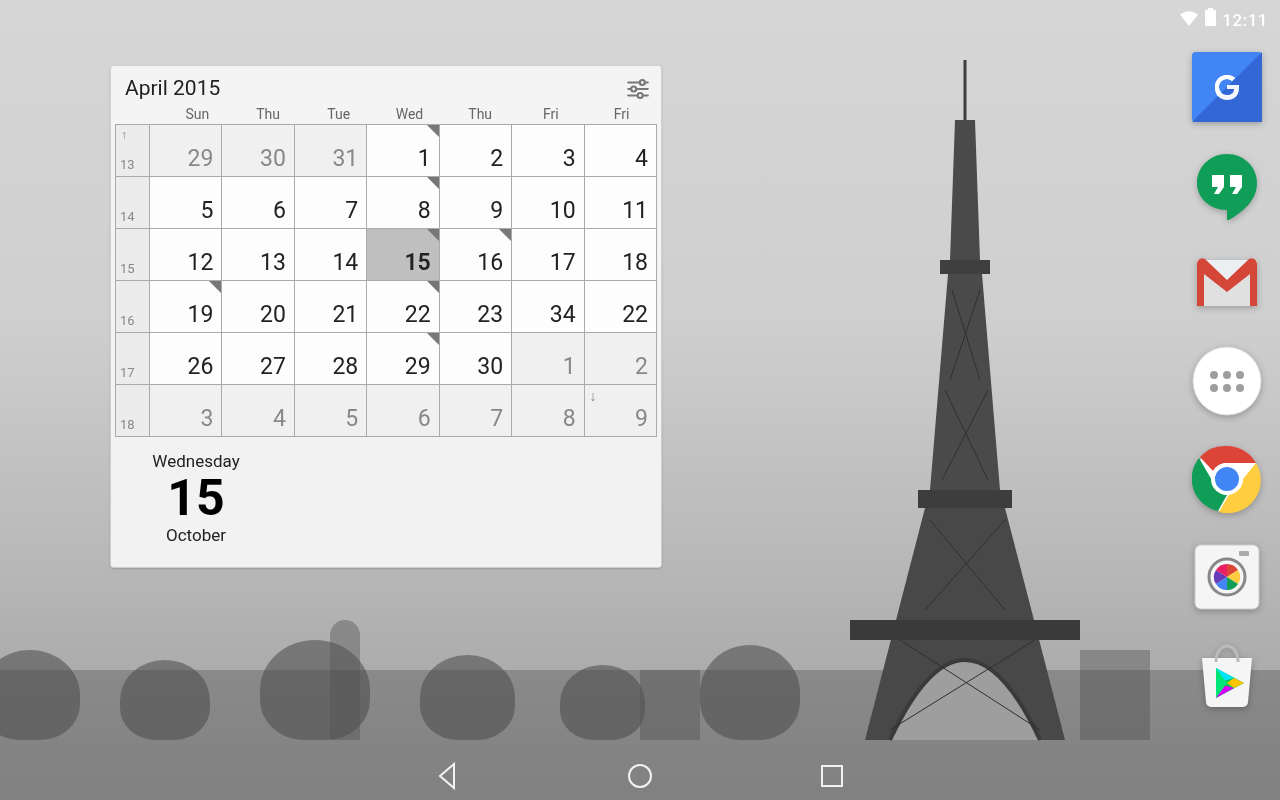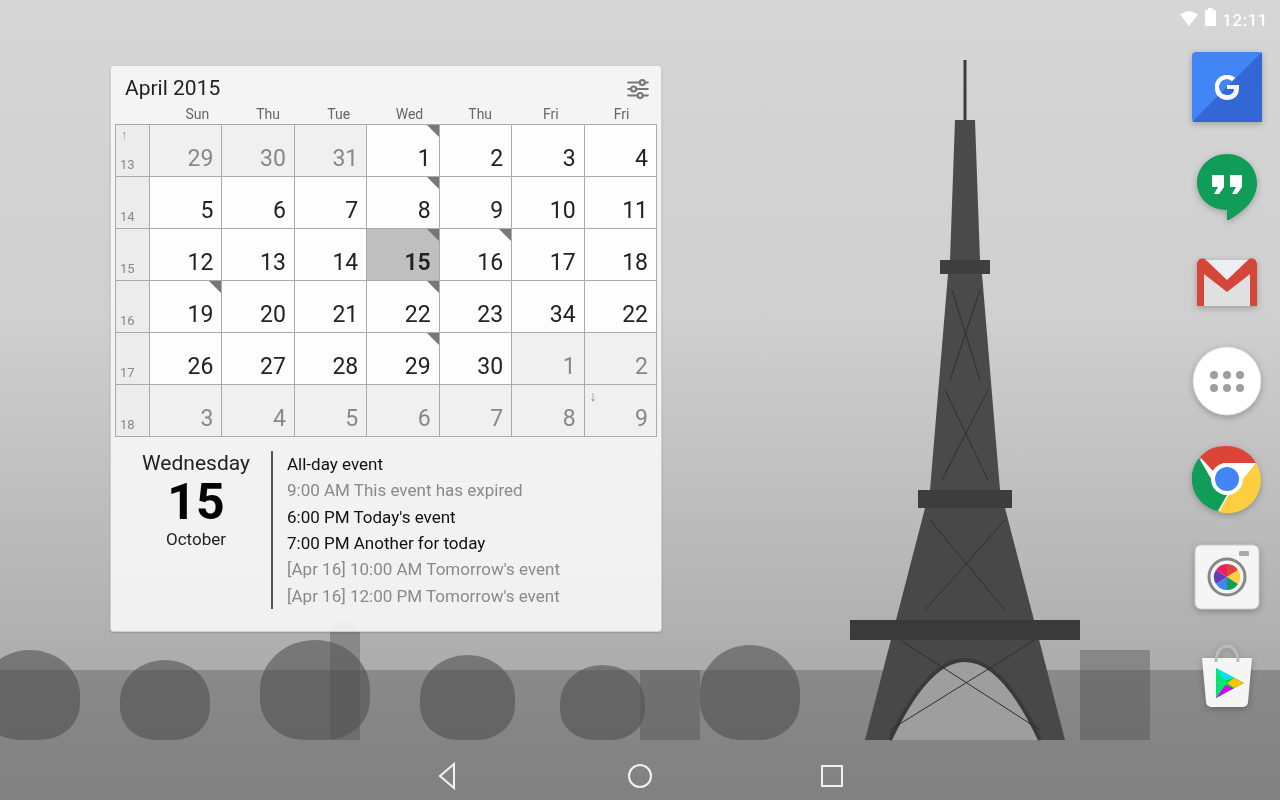--- a/index.html
+++ b/index.html
@@ -43,21 +43,21 @@
 .wk{display:flex;align-items:flex-end;justify-content:flex-start;padding:0 0 4px 4px;font-size:13px;color:#888;background:#ececec}
 .cell{display:flex;align-items:flex-end;justify-content:flex-end;padding:0 8px 4px 0;font-size:23px;font-weight:400;color:#222;background:#fdfdfd}
 .cell.muted{color:#888;background:#f0f0f0}
 .cell.today{background:#bfbfbf;font-weight:600}
 .cell .mark{position:absolute;top:0;right:0;width:0;height:0;border-top:12px solid #777;border-left:12px solid transparent}
 .wk .arrow{position:absolute;top:3px;left:5px;font-size:12px;color:#888}
 .cell .arrow{position:absolute;top:3px;left:5px;font-size:14px;color:#888}
 
 .evarea{display:flex;padding:14px 10px 22px 10px}
 .today-block{width:150px;text-align:center}
-.today-block .lbl{font-size:21px;color:#222;margin-bottom:2px}
+.today-block .lbl{font-size:17px;color:#222;margin-bottom:2px}
 .today-block .num{font-size:50px;font-weight:700;line-height:1}
 .today-block .mon{font-size:17px;color:#222;margin-top:2px}
 .evlist{flex:1;border-left:2px solid #555;padding-left:14px;font-size:17px;line-height:1.55}
 .ev{color:#111}
 .ev.dim{color:#8a8a8a}
 </style>
 </head>
 <body>
 
 <div class="wallpaper">
@@ -264,28 +264,20 @@
       <div class="cell muted">7</div>
       <div class="cell muted">8</div>
       <div class="cell muted">9<span class="arrow">↓</span></div>
     </div>
   <div class="evarea">
     <div class="today-block">
       <div class="lbl">Wednesday</div>
       <div class="num">15</div>
       <div class="mon">October</div>
     </div>
-    <div class="evlist" id="evlist">
-        <div class="ev">All-day event</div>
-        <div class="ev dim">9:00 AM This event has expired</div>
-        <div class="ev">6:00 PM Today's event</div>
-        <div class="ev">7:00 PM Another for today</div>
-        <div class="ev dim">[Apr 16] 10:00 AM Tomorrow's event</div>
-        <div class="ev dim">[Apr 16] 12:00 PM Tomorrow's event</div>
-      </div>
   </div>
 </div>
 
 <div class="navbar">
   <span class="btn">
     <svg viewBox="0 0 32 32">
         <path fill="none" stroke="#fff" stroke-width="2" d="M22 4 L8 16 L22 28 Z"></path>
       </svg>
   </span>
   <span class="btn">

